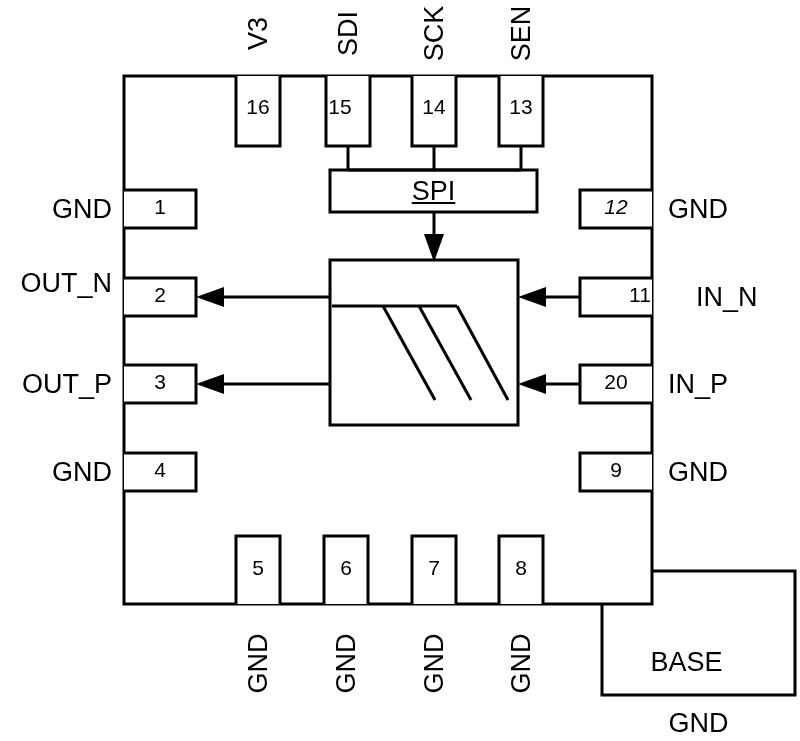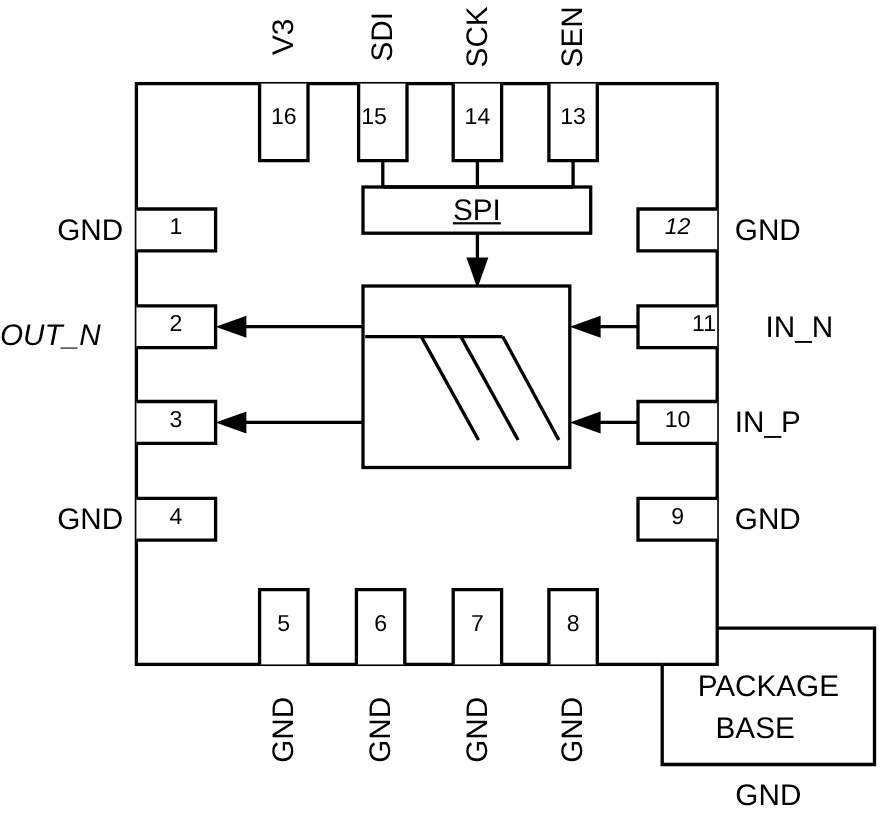--- a/index.html
+++ b/index.html
@@ -182,42 +182,42 @@
   <div class="lbl vert" style="left:304px; top:20px; width:88px; text-align:center; transform:rotate(-90deg);">SDI</div>
   <div class="lbl vert" style="left:390px; top:20px; width:88px; text-align:center; transform:rotate(-90deg);">SCK</div>
   <div class="lbl vert" style="left:477px; top:20px; width:88px; text-align:center; transform:rotate(-90deg);">SEN</div>
 
   <div class="pinnum" style="left:124px; top:196px; width:72px;">1</div>
   <div class="pinnum" style="left:124px; top:284px; width:72px;">2</div>
   <div class="pinnum" style="left:124px; top:371px; width:72px;">3</div>
   <div class="pinnum" style="left:124px; top:459px; width:72px;">4</div>
 
   <div class="lbl" style="left:0px; top:196px; width:112px; text-align:right;">GND</div>
-  <div class="lbl" style="left:0px; top:292px; width:112px; text-align:left;font-style:italic;">OUT_N</div>
+  <div class="lbl" style="left:0px; top:270px; width:112px; text-align:right;">OUT_N</div>
+  <div class="lbl" style="left:0px; top:371px; width:112px; text-align:right;">OUT_P</div>
   <div class="lbl" style="left:0px; top:459px; width:112px; text-align:right;">GND</div>
 
   <div class="pinnum" style="left:580px; top:196px; width:72px;font-style:italic;">12</div>
   <div class="pinnum" style="left:584px; top:284px; width:72px;margin-left:20px;">11</div>
-  <div class="pinnum" style="left:580px; top:371px; width:72px;">10</div>
+  <div class="pinnum" style="left:580px; top:371px; width:72px;">20</div>
   <div class="pinnum" style="left:580px; top:459px; width:72px;">9</div>
 
   <div class="lbl" style="left:668px; top:196px;">GND</div>
   <div class="lbl" style="left:668px; top:284px;margin-left:28px;">IN_N</div>
   <div class="lbl" style="left:668px; top:371px;">IN_P</div>
   <div class="lbl" style="left:668px; top:459px;">GND</div>
 
   <div class="pinnum" style="left:236px; top:557px; width:44px;">5</div>
   <div class="pinnum" style="left:324px; top:557px; width:44px;">6</div>
   <div class="pinnum" style="left:412px; top:557px; width:44px;">7</div>
   <div class="pinnum" style="left:499px; top:557px; width:44px;">8</div>
 
   <div class="lbl vert" style="left:214px; top:650px; width:88px; text-align:center; transform:rotate(-90deg);">GND</div>
   <div class="lbl vert" style="left:302px; top:650px; width:88px; text-align:center; transform:rotate(-90deg);">GND</div>
   <div class="lbl vert" style="left:390px; top:650px; width:88px; text-align:center; transform:rotate(-90deg);">GND</div>
   <div class="lbl vert" style="left:477px; top:650px; width:88px; text-align:center; transform:rotate(-90deg);">GND</div>
 
   <div class="blocklabel" style="left:330px; top:178px; width:207px;text-decoration:underline;">SPI</div>
 
-  <div class="pkg-text" style="left:602px; top:608px; width:193px;">PACKAGE</div>
   <div class="pkg-text" style="left:602px; top:646px; width:169px;">BASE</div>
   <div class="pkg-text" style="left:602px; top:707px; width:193px;">GND</div>
 
 </div>
 
 </body></html>

